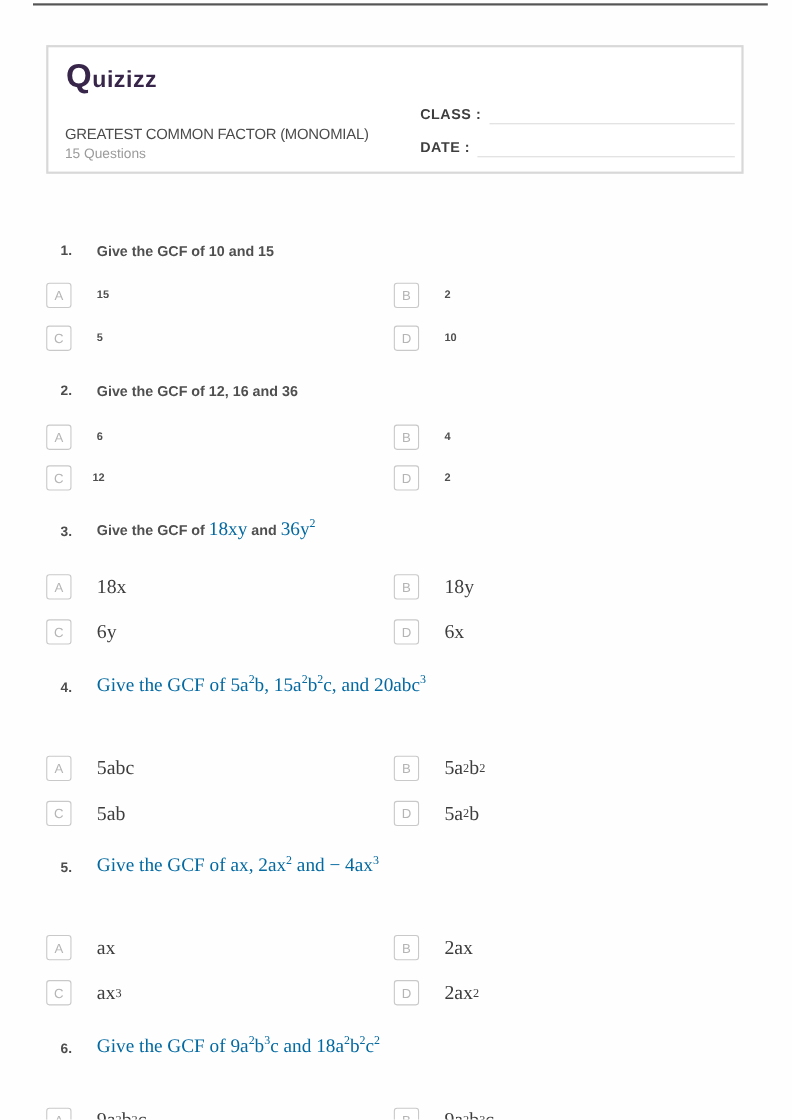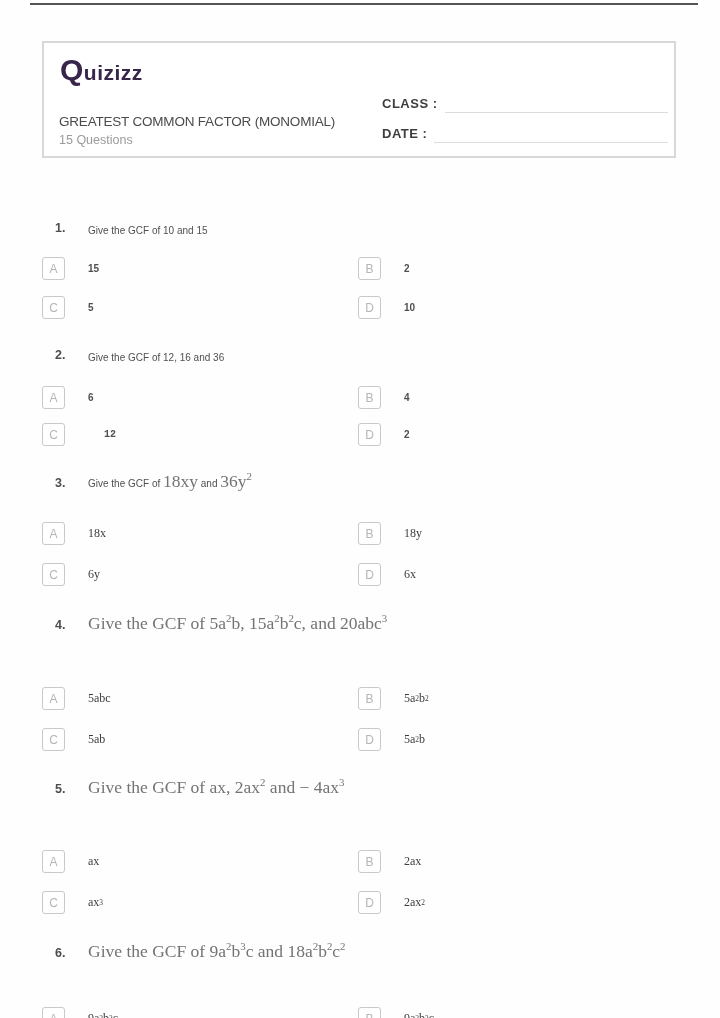--- a/index.html
+++ b/index.html
@@ -19,31 +19,31 @@
   .hsub { position:absolute; left:15px; top:90px; font-size:12.5px; color:#9b9b9b; }
 
   .field { position:absolute; left:338px; width:286px; height:20px;
            display:flex; align-items:flex-end; gap:7px; }
   .field .lbl { font-size:13px; font-weight:bold; color:#3e3e3e; letter-spacing:0.5px;
                 white-space:nowrap; line-height:18px; }
   .field .line { flex:1; border-bottom:1.5px solid #dcdcdc; height:16px; }
 
   .q-num { position:absolute; left:55px; font-size:12.5px; font-weight:bold; color:#4d4d4d; }
   .q-text { position:absolute; left:88px; white-space:nowrap; }
-  .q-text .sans { font-size:10px; font-weight:normal; color:#4f4f4f; }
-  .q-text .serif { font-family:"Liberation Serif", serif; font-size:17.5px; color:#737373; }
+  .q-text .sans { font-size:13px; font-weight:bold; color:#4f4f4f; }
+  .q-text .serif { font-family:"Liberation Serif", serif; font-size:17.5px; color:#0369a1; }
 
   sup { font-size:62%; }
 
   .opt-box { position:absolute; width:23px; height:23px; border:1.5px solid #c9c9c9;
              border-radius:3px; background:#fff; color:#b5b5b5; font-size:12px;
              display:flex; align-items:center; justify-content:center; }
   .opt-val { position:absolute; height:23px; display:flex; align-items:center; white-space:nowrap; }
   .opt-val.sans  { font-size:10px; font-weight:bold; color:#4f4f4f; }
-  .opt-val.serif { font-family:"Liberation Serif", serif; font-size:12px; color:#3d3d3d; }
+  .opt-val.serif { font-family:"Liberation Serif", serif; font-size:18px; color:#3d3d3d; }
 </style>
 </head>
 <body>
 
 <div id="page">
   <div class="top-line"></div>
 
   <div class="hbox">
     <div class="logo">Quizizz</div>
     <div class="htitle">GREATEST COMMON FACTOR (MONOMIAL)</div>
@@ -70,21 +70,21 @@
       <div class="opt-val sans" style="left: 88px; top: 296px;">5</div>
       <div class="opt-box" style="left: 358px; top: 296px;">D</div>
       <div class="opt-val sans" style="left: 404px; top: 296px;">10</div>
       <div class="q-num" style="top: 348px;">2.</div>
       <div class="q-text" style="top: 347px;"><span class="sans">Give the GCF of 12, 16 and 36</span></div>
       <div class="opt-box" style="left: 42px; top: 386px;">A</div>
       <div class="opt-val sans" style="left: 88px; top: 386px;">6</div>
       <div class="opt-box" style="left: 358px; top: 386px;">B</div>
       <div class="opt-val sans" style="left: 404px; top: 386px;">4</div>
       <div class="opt-box" style="left: 42px; top: 423px;">C</div>
-      <div class="opt-val sans" style="left: 104px; top: 423px; font-family: Liberation Mono, monospace;">12</div>
+      <div class="opt-val sans" style="left: 84px; top: 423px;">12</div>
       <div class="opt-box" style="left: 358px; top: 423px;">D</div>
       <div class="opt-val sans" style="left: 404px; top: 423px;">2</div>
       <div class="q-num" style="top: 476px;">3.</div>
       <div class="q-text" style="top: 470px;"><span class="sans">Give the GCF of </span><span class="serif">18xy</span><span class="sans">  and </span><span class="serif"> 36y<sup>2</sup></span></div>
       <div class="opt-box" style="left: 42px; top: 522px;">A</div>
       <div class="opt-val serif" style="left: 88px; top: 522px;">18x</div>
       <div class="opt-box" style="left: 358px; top: 522px;">B</div>
       <div class="opt-val serif" style="left: 404px; top: 522px;">18y</div>
       <div class="opt-box" style="left: 42px; top: 563px;">C</div>
       <div class="opt-val serif" style="left: 88px; top: 563px;">6y</div>

